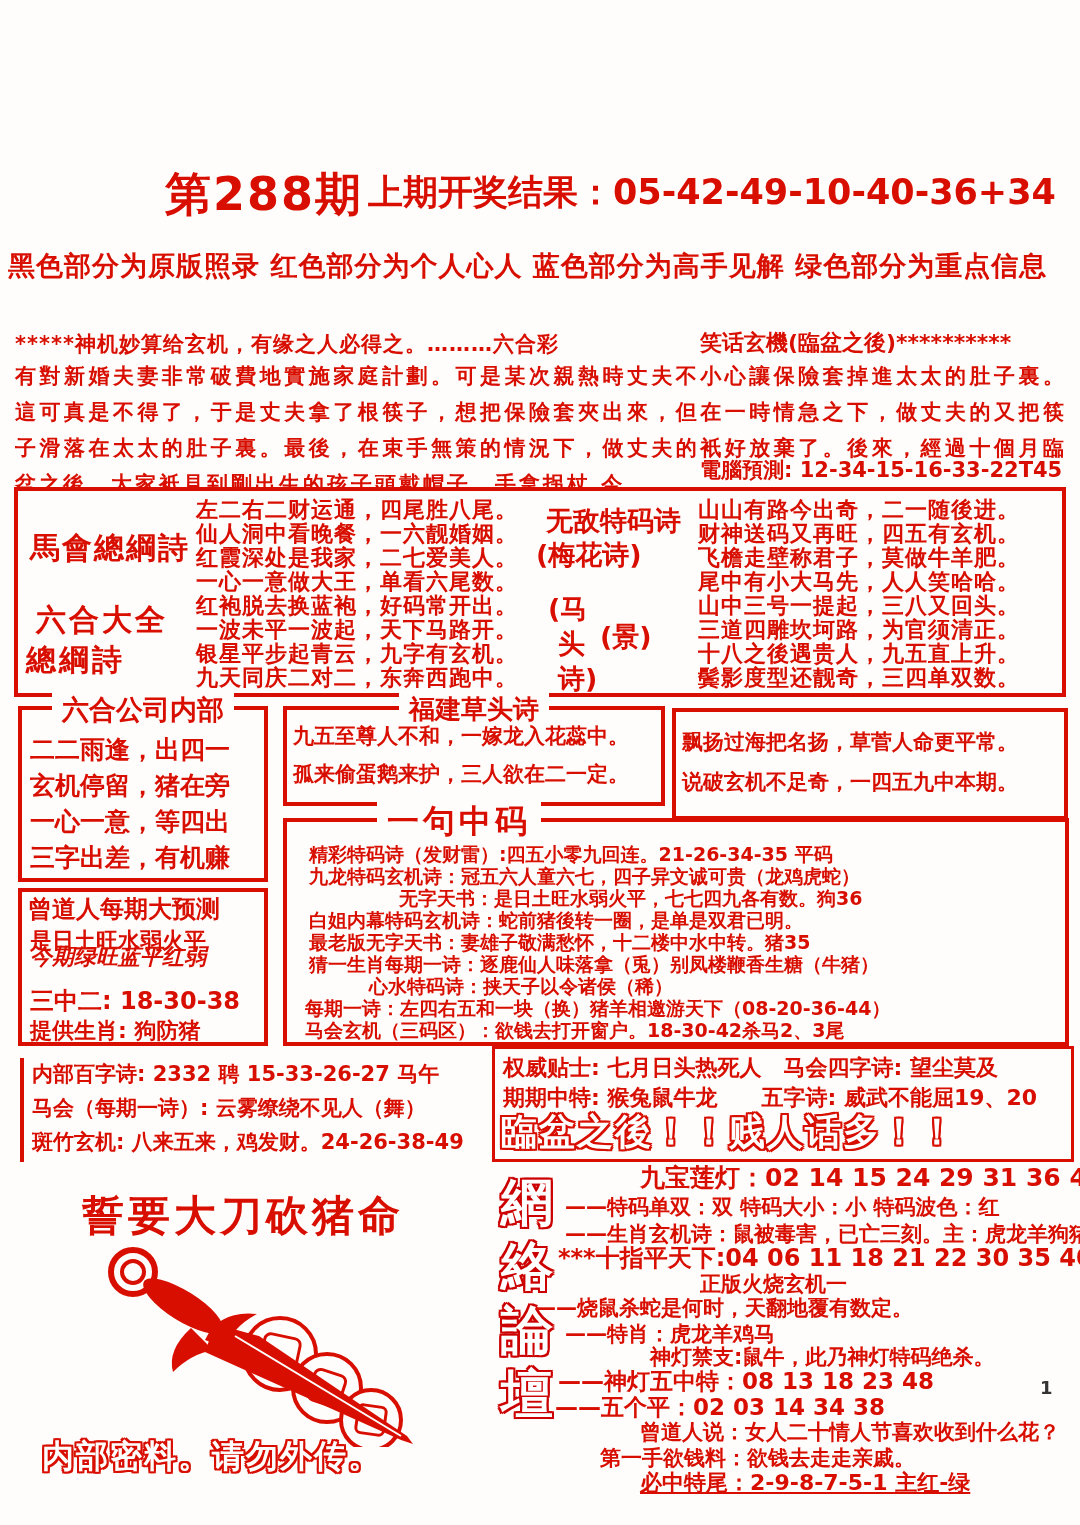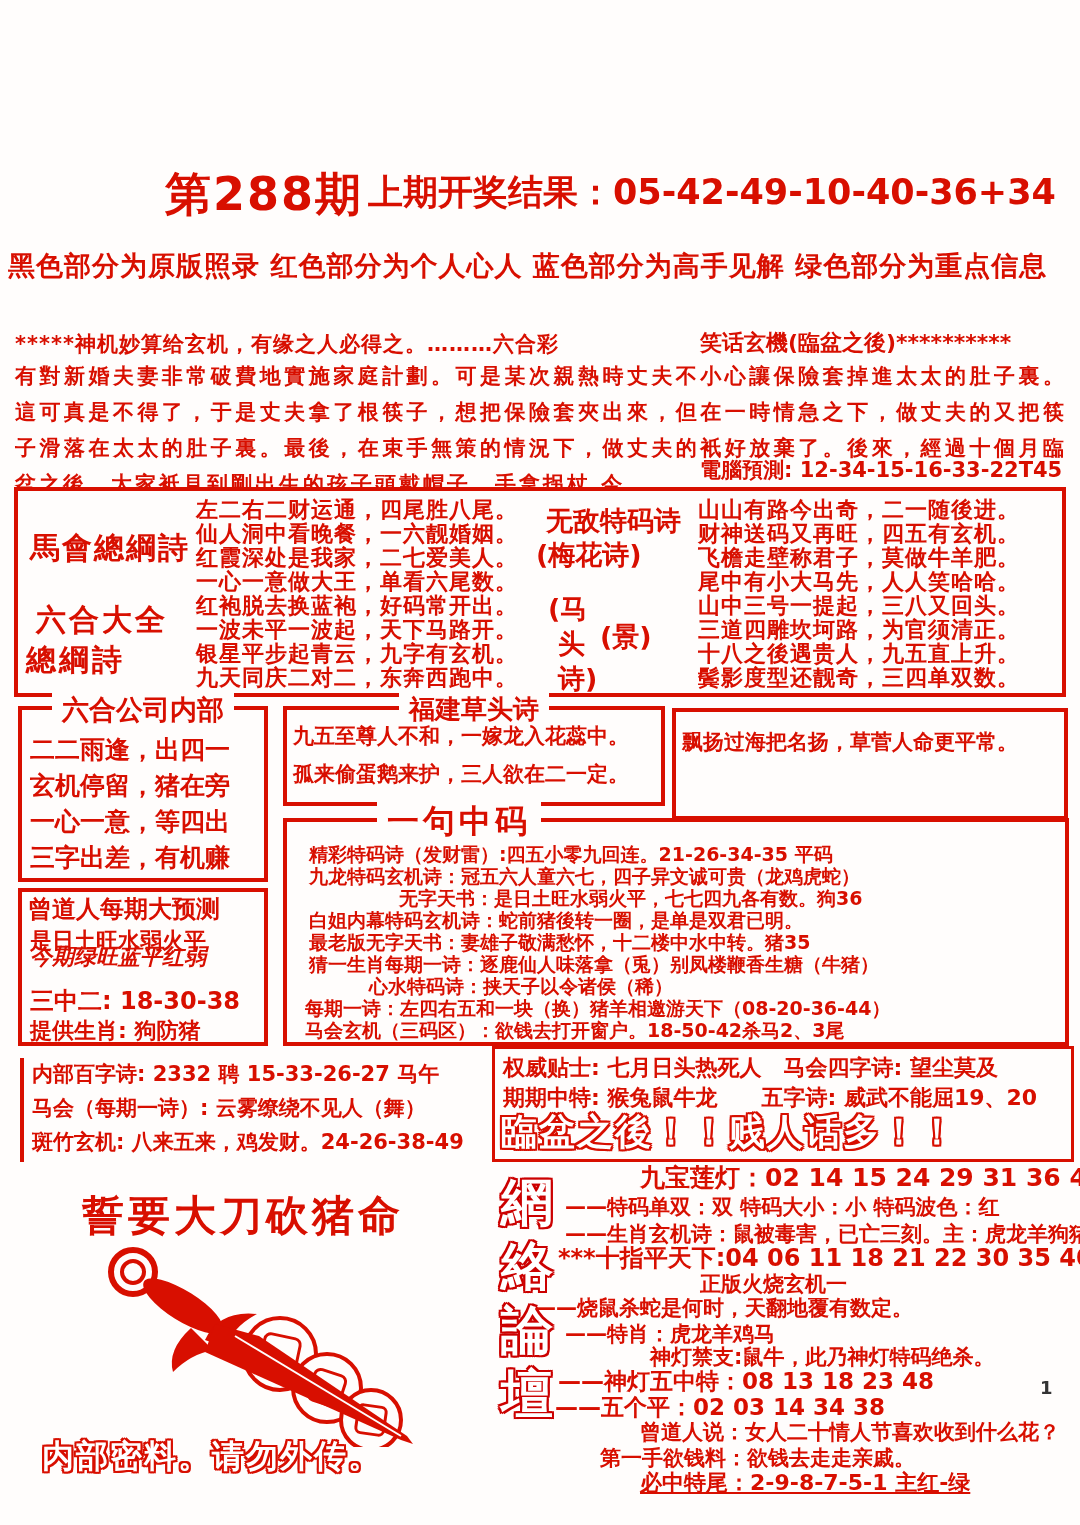--- a/index.html
+++ b/index.html
@@ -78,33 +78,34 @@
 </div>
 
 <div class="box" style="left:283px;top:706px;width:374px;height:92px;">
   <div class="box-title" style="font-size:26px;">福建草头诗</div>
   <div class="t" style="left:6px;top:14px;font-size:21px;">九五至尊人不和，一嫁龙入花蕊中。</div>
   <div class="t" style="left:6px;top:52px;font-size:21px;">孤来偷蛋鹅来护，三人欲在二一定。</div>
 </div>
 
 <div class="box" style="left:672px;top:708px;width:388px;height:104px;">
   <div class="t" style="left:6px;top:18px;font-size:21px;">飘扬过海把名扬，草菅人命更平常。</div>
+  <div class="t" style="left:6px;top:58px;font-size:21px;">说破玄机不足奇，一四五九中本期。</div>
 </div>
 
 <div class="box" style="left:283px;top:818px;width:778px;height:220px;">
   <div class="box-title" style="left:90px;transform:none;top:-22px;font-size:32px;letter-spacing:4px;">一句中码</div>
   <div class="t small" style="left:10px;top:22px;">精彩特码诗（发财雷）:四五小零九回连。21-26-34-35 平码</div>
   <div class="t small" style="left:10px;top:44px;">九龙特码玄机诗：冠五六人童六七，四子异文诚可贵（龙鸡虎蛇）</div>
   <div class="t small" style="left:100px;top:66px;">无字天书：是日土旺水弱火平，七七四九各有数。狗36</div>
   <div class="t small" style="left:10px;top:88px;">白姐内幕特码玄机诗：蛇前猪後转一圈，是单是双君已明。</div>
   <div class="t small" style="left:10px;top:110px;">最老版无字天书：妻雄子敬满愁怀，十二楼中水中转。猪35</div>
   <div class="t small" style="left:10px;top:132px;">猜一生肖每期一诗：逐鹿仙人味落拿（兎）别凤楼鞭香生糖（牛猪）</div>
   <div class="t small" style="left:70px;top:154px;">心水特码诗：挟天子以令诸侯（稀）</div>
   <div class="t small" style="left:6px;top:176px;">每期一诗：左四右五和一块（换）猪羊相邀游天下（08-20-36-44）</div>
-  <div class="t small" style="left:6px;top:198px;">马会玄机（三码区）：欲钱去打开窗户。18-50-42杀马2、3尾</div>
+  <div class="t small" style="left:6px;top:198px;">马会玄机（三码区）：欲钱去打开窗户。18-30-42杀马2、3尾</div>
 </div>
 
 <div class="box" style="left:18px;top:888px;width:242px;height:150px;">
   <div class="t" style="left:6px;top:4px;font-size:24px;">曾道人每期大预测</div>
   <div class="t" style="left:8px;top:36px;font-size:22px;">是日土旺水弱火平</div>
   <div class="t" style="left:8px;top:52px;font-size:22px;font-style:italic;">今期绿旺蓝平红弱</div>
   <div class="t" style="left:8px;top:96px;font-size:24px;">三中二: 18-30-38</div>
   <div class="t" style="left:8px;top:126px;font-size:22px;">提供生肖: 狗防猪</div>
 </div>
 

